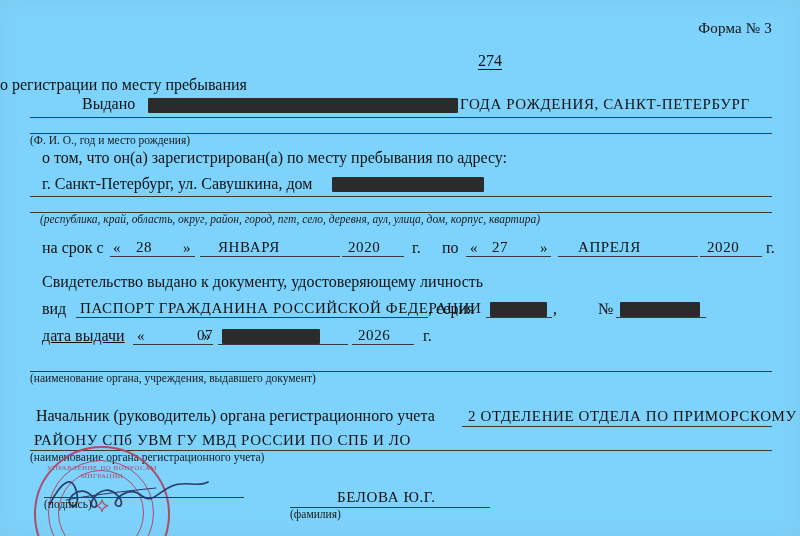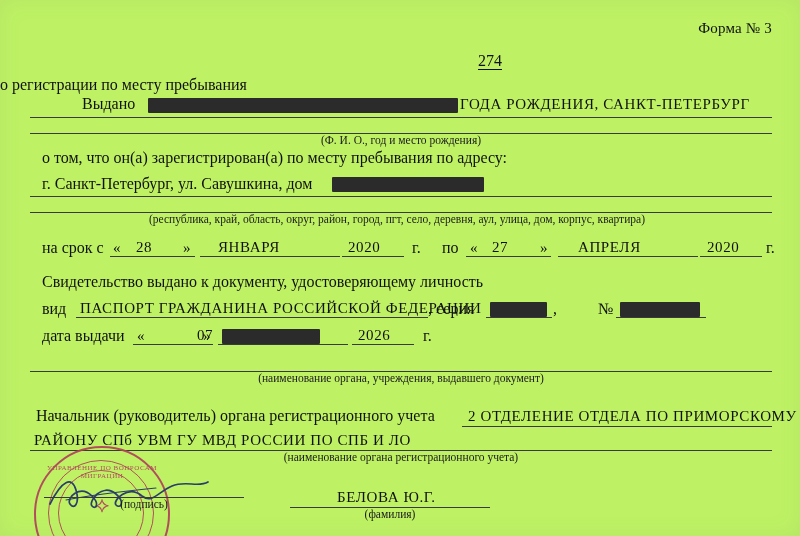--- a/index.html
+++ b/index.html
@@ -12,21 +12,21 @@
     background: #ffffff;
     font-family: "Liberation Serif", serif;
     color: #111111;
     position: relative;
     overflow: hidden;
   }
   .page {
     position: relative;
     width: 800px;
     height: 536px;
-    background: #bef264;
+    background: #7dd3fc;
   }
   .abs { position: absolute; }
 
   .form-no {
     top: 20px;
     right: 28px;
     font-size: 15px;
     letter-spacing: 0.2px;
   }
 
@@ -57,21 +57,21 @@
 
   
   .rule {
     border-bottom: 1px solid #3a3a3a;
     height: 0;
   }
 
   .label { font-size: 16px; }
   .small-caption {
     font-size: 11.5px;
-    text-align: center;
+    text-align: left;
     color: #1a1a1a;
   }
 
   .redact {
     background: #2b2b2b;
     height: 15px;
     border-radius: 1px;
   }
 
   .quote { font-size: 15px; }
@@ -164,21 +164,21 @@
   <div class="abs rule" style="top:133px; left:30px; width:742px;"></div>
   <div class="abs small-caption" style="top:134px; left:30px; width:742px;">(Ф. И. О., год и место рождения)</div>
 
   <div class="abs label" style="top:149px; left:42px;">о том, что он(а) зарегистрирован(а) по месту пребывания по адресу:</div>
 
   <div class="abs label" style="top:175px; left:42px;">г. Санкт-Петербург, ул. Савушкина, дом</div>
   <div class="abs redact" style="top:177px; left:332px; width:152px;"></div>
   <div class="abs rule" style="top:196px; left:30px; width:742px;"></div>
 
   <div class="abs rule" style="top:212px; left:30px; width:742px;"></div>
-  <div class="abs small-caption" style="top:213px; left:26px; width:742px;">(республика, край, область, округ, район, город, пгт, село, деревня, аул, улица, дом, корпус, квартира)</div>
+  <div class="abs small-caption" style="top:213px; left:40px; width:742px;font-style:italic;">(республика, край, область, округ, район, город, пгт, село, деревня, аул, улица, дом, корпус, квартира)</div>
 
   <div class="abs label" style="top:239px; left:42px;">на срок с</div>
   <div class="abs quote" style="top:240px; left:113px;">«</div>
   <div class="abs value-upper" style="top:239px; left:136px;">28</div>
   <div class="abs rule" style="top:256px; left:110px; width:85px;"></div>
   <div class="abs quote" style="top:240px; left:183px;">»</div>
   <div class="abs value-upper" style="top:239px; left:218px;">ЯНВАРЯ</div>
   <div class="abs rule" style="top:256px; left:200px; width:140px;"></div>
   <div class="abs value-upper" style="top:239px; left:348px;">2020</div>
   <div class="abs rule" style="top:256px; left:342px; width:62px;"></div>
@@ -200,21 +200,21 @@
   <div class="abs value-upper" style="top:300px; left:80px;">ПАСПОРТ ГРАЖДАНИНА РОССИЙСКОЙ ФЕДЕРАЦИИ</div>
   <div class="abs rule" style="top:317px; left:76px; width:352px;"></div>
   <div class="abs label" style="top:300px; left:428px;">, серия</div>
   <div class="abs redact" style="top:302px; left:490px; width:57px;"></div>
   <div class="abs rule" style="top:317px; left:486px; width:66px;"></div>
   <div class="abs label" style="top:300px; left:553px;">,</div>
   <div class="abs label" style="top:300px; left:598px;">№</div>
   <div class="abs redact" style="top:302px; left:620px; width:80px;"></div>
   <div class="abs rule" style="top:317px; left:616px; width:90px;"></div>
 
-  <div class="abs label" style="top:327px; left:42px;">дата выдачи</div>
+  <div class="abs label" style="top:327px; left:42px;text-decoration:underline;">дата выдачи</div>
   <div class="abs quote" style="top:328px; left:137px;">«</div>
   <div class="abs value-upper" style="top:327px; left:158px;margin-left:39px;">07</div>
   <div class="abs rule" style="top:344px; left:133px; width:80px;"></div>
   <div class="abs quote" style="top:328px; left:203px;">»</div>
   <div class="abs redact" style="top:329px; left:222px; width:98px;"></div>
   <div class="abs rule" style="top:344px; left:218px; width:130px;"></div>
   <div class="abs value-upper" style="top:327px; left:358px;">2026</div>
   <div class="abs rule" style="top:344px; left:352px; width:62px;"></div>
   <div class="abs label" style="top:327px; left:423px;">г.</div>
 

